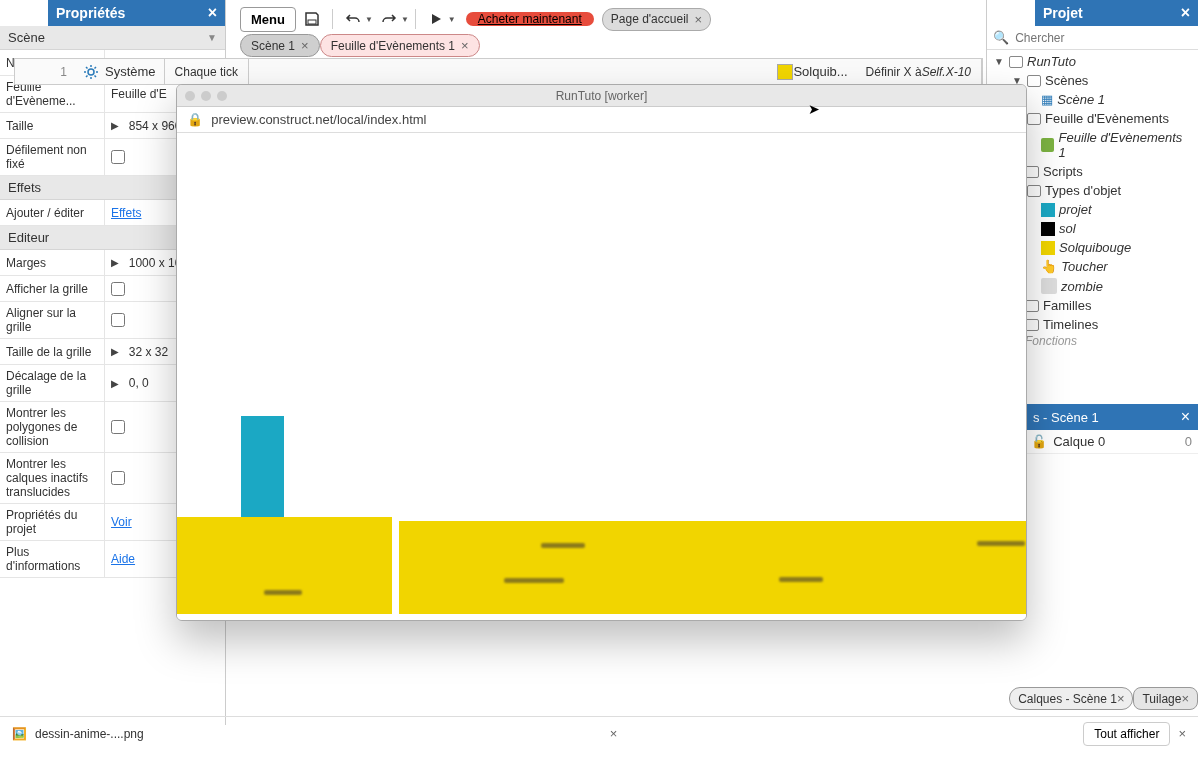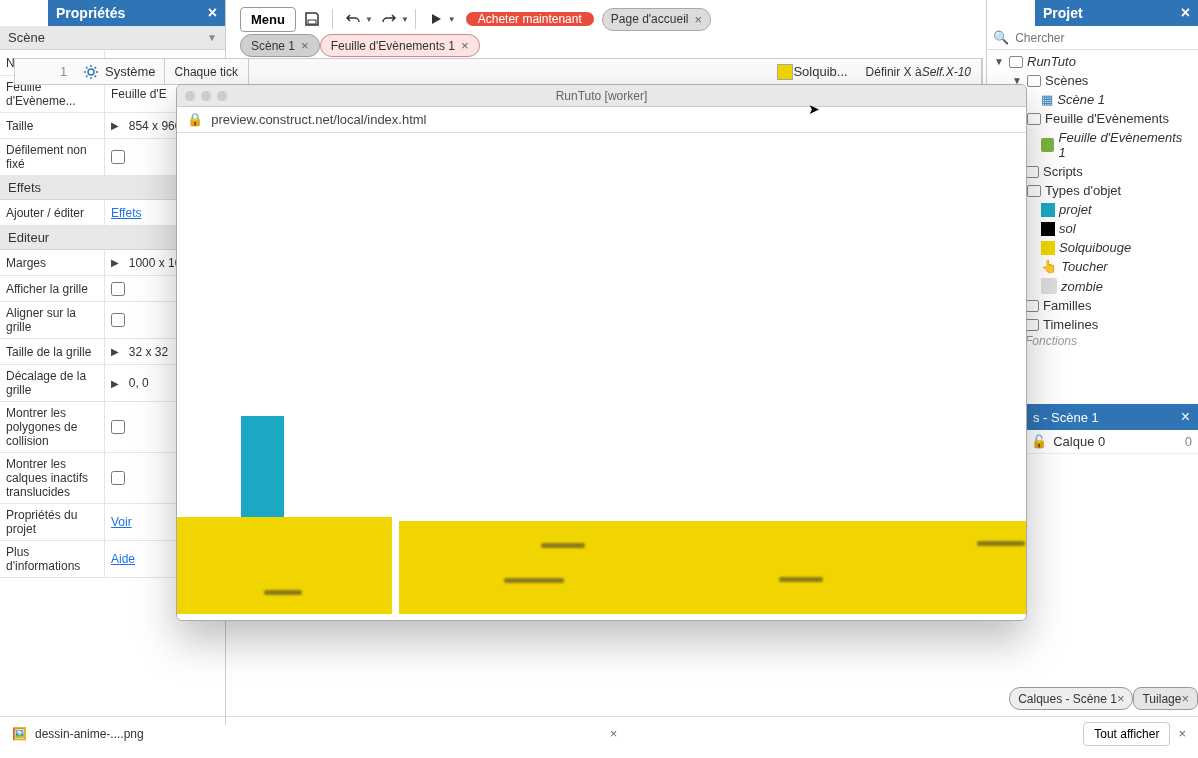--- a/index.html
+++ b/index.html
@@ -18,21 +18,21 @@
 .prop-link { color: #1a73e8; text-decoration: underline; cursor: pointer; }
 .prop-check { width: 14px; height: 14px; }
 
 
 .top-area { position: absolute; left: 226px; top: 0; right: 0; height: 58px; }
 .toolbar { position: absolute; left: 14px; top: 5px; display: flex; align-items: center; gap: 2px; }
 .menu-btn { background: #fff; border: 1px solid #999; border-radius: 4px; padding: 4px 10px; font-weight: bold; font-size: 13px; cursor: pointer; }
 .tb-btn { width: 28px; height: 28px; display: flex; align-items: center; justify-content: center; cursor: pointer; border-radius: 3px; }
 .tb-sep { width: 1px; height: 20px; background: #ccc; margin: 0 4px; }
 .tb-arrow { font-size: 8px; color: #555; margin-left: -4px; }
-.buy-btn { background: #e74c3c; color: #ffffff; border: none; border-radius: 12px; padding: 0 12px; font-size: 12px; cursor: pointer; margin-left: 8px; }
+.buy-btn { background: #e74c3c; color: #000000; border: none; border-radius: 12px; padding: 0 12px; font-size: 12px; cursor: pointer; margin-left: 8px; text-decoration: underline; }
 .home-tab { background: #dcdcdc; border: 1px solid #aaa; border-radius: 11px; padding: 3px 8px; font-size: 12px; display: flex; align-items: center; gap: 6px; margin-left: 6px; cursor: pointer; }
 .tab-close { color: #666; font-size: 13px; cursor: pointer; }
 .edition-badge { position: absolute; right: 58px; top: 8px; border: 1px solid #bbb; color: #999; border-radius: 10px; padding: 2px 10px; font-size: 12px; cursor: pointer; }
 .guest-label { position: absolute; right: 10px; top: 10px; color: #888; font-size: 13px; display: flex; align-items: center; gap: 4px; }
 .avatar { width: 18px; height: 18px; border-radius: 50%; background: #bbb; }
 
 
 .scene-tabs { position: absolute; left: 14px; top: 34px; display: flex; gap: 0; }
 .scene-tab { border: 1px solid #999; border-radius: 12px; padding: 3px 10px; font-size: 12px; display: flex; align-items: center; gap: 6px; cursor: pointer; }
 .scene-tab.inactive { background: #cfcfcf; }

